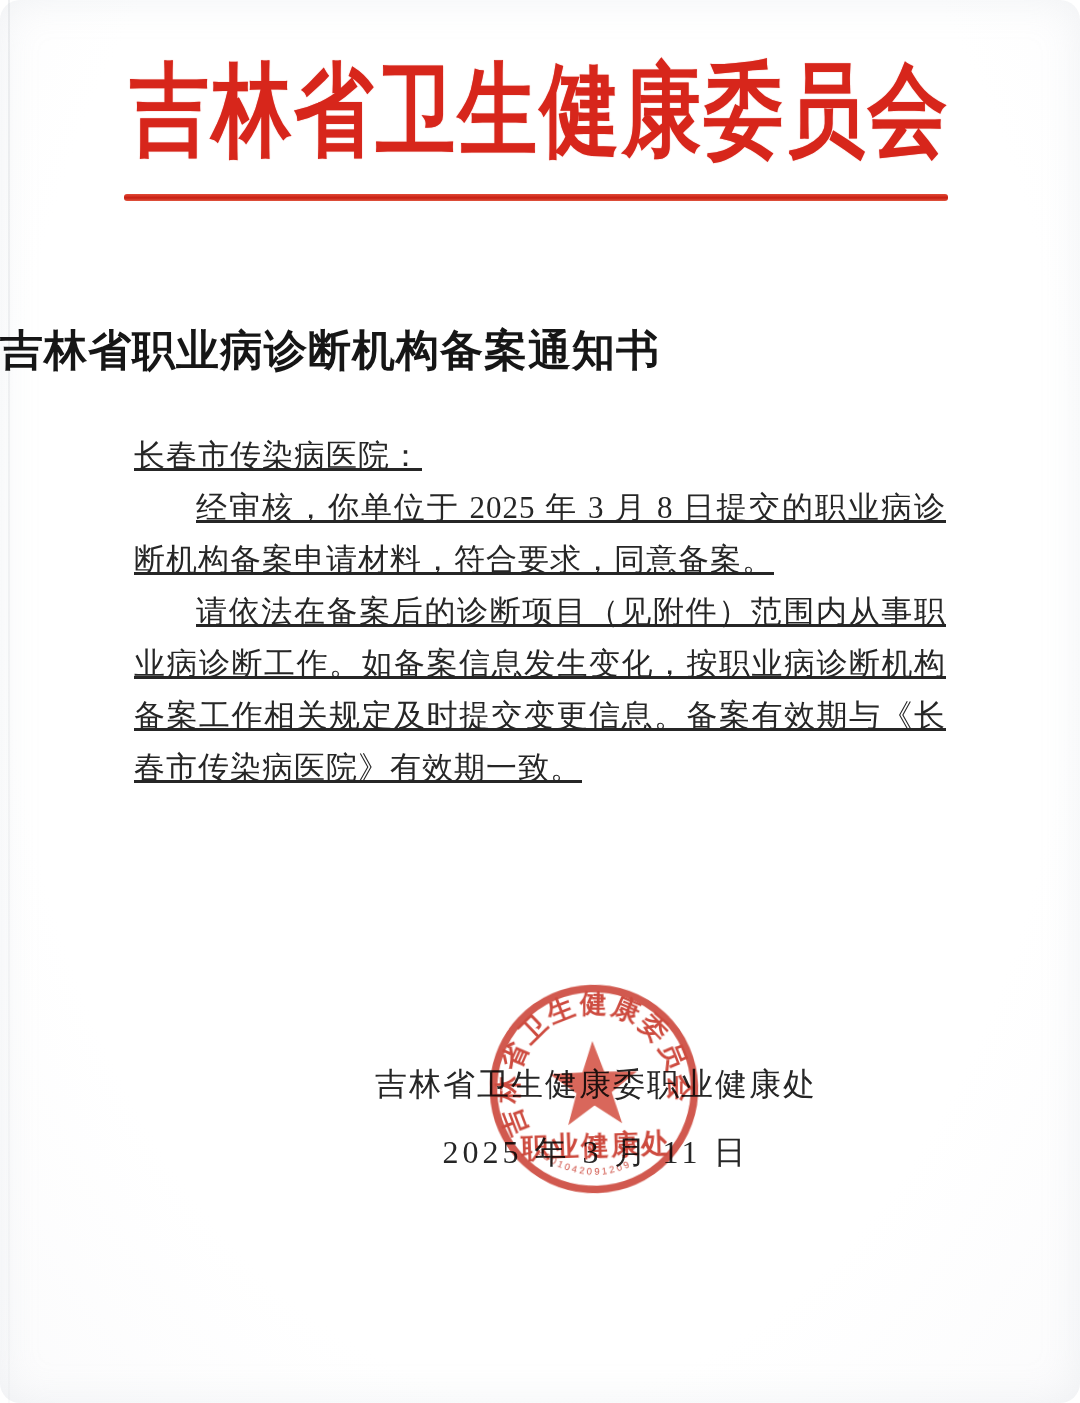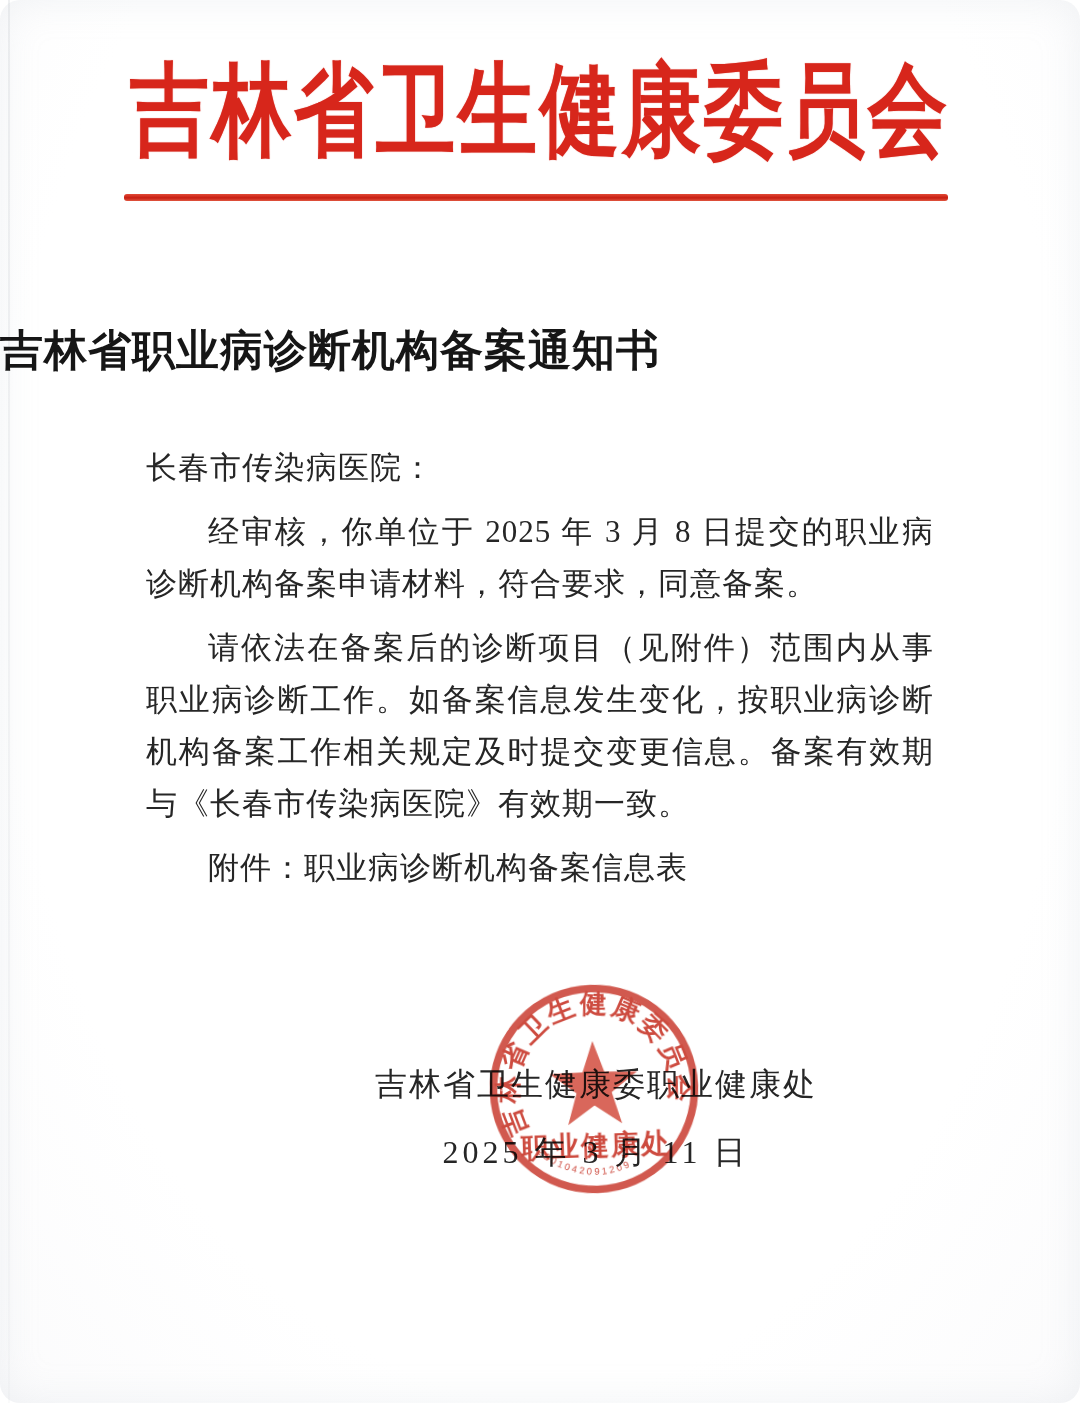--- a/index.html
+++ b/index.html
@@ -56,21 +56,21 @@
     letter-spacing:1px;
     font-family:"Liberation Sans","DejaVu Sans",sans-serif;
     white-space:nowrap;
   }
   .body-text{
     position:absolute; top:430px; left:134px; width:812px;
     font-size:31px; line-height:52px; color:var(--ink);
     text-align:justify;
     letter-spacing:1px;
   }
-  .body-text p{margin:12px;}
+  .body-text p{margin:0;text-decoration:underline;}
   .body-text .indent{text-indent:2em;}
   .attachment{
     margin-top:62px;
     text-indent:2em;
   }
   .signature{
     position:absolute; top:1062px; left:4px; width:1080px;
     padding-left:104px;
     text-align:center;
     font-size:32px; color:var(--ink);
@@ -101,21 +101,20 @@
 
   <div class="red-line"></div>
 
 
   <div class="doc-title">吉林省职业病诊断机构备案通知书</div>
 
   <div class="body-text">
     <p class="salutation">长春市传染病医院：</p>
     <p class="indent">经审核，你单位于 2025 年 3 月 8 日提交的职业病诊断机构备案申请材料，符合要求，同意备案。</p>
     <p class="indent">请依法在备案后的诊断项目（见附件）范围内从事职业病诊断工作。如备案信息发生变化，按职业病诊断机构备案工作相关规定及时提交变更信息。备案有效期与《长春市传染病医院》有效期一致。</p>
-    <p class="attachment">附件：职业病诊断机构备案信息表</p>
   </div>
 
   <div class="signature">
     <div class="org">吉林省卫生健康委职业健康处</div>
     <div class="date">2025 年 3 月 11 日</div>
   </div>
 
   <svg class="stamp" viewBox="0 0 222 222" xmlns="http://www.w3.org/2000/svg">
     <defs>
       <path id="arcTop" d="M 45.6 152.3 A 77 77 0 1 1 176.4 152.3" fill="none"></path>

